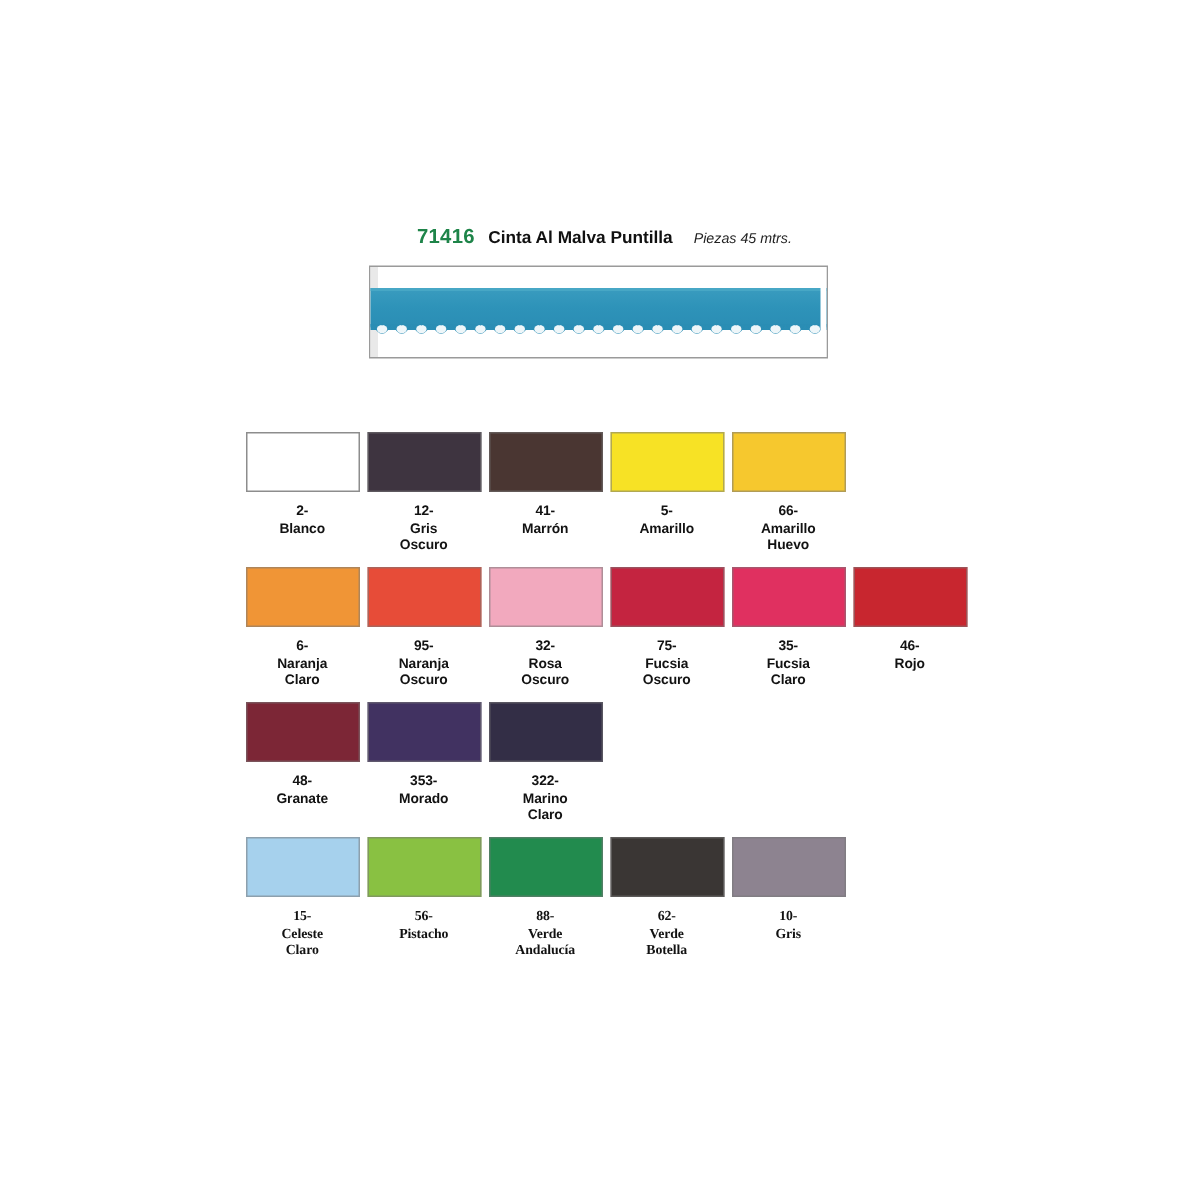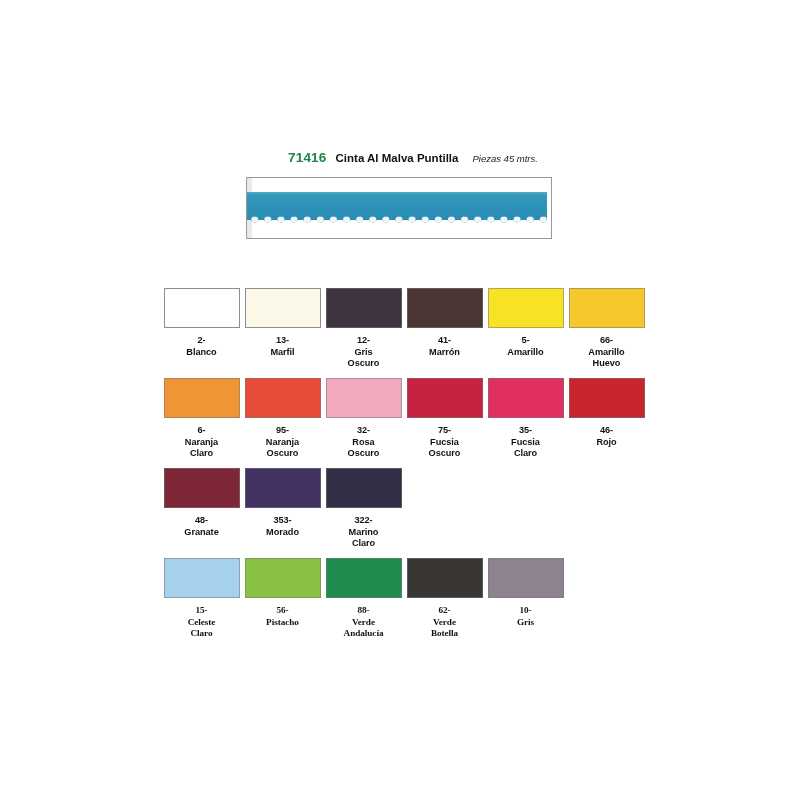--- a/index.html
+++ b/index.html
@@ -10,21 +10,21 @@
     font-family: "Liberation Sans", sans-serif;
     position: relative;
     overflow: hidden;
   }
 
   .page { position: absolute; left: 0; top: 0; width: 800px; height: 800px; }
 
   
   .header {
     position: absolute;
-    left: 288px; top: 150px;
+    left: 278px; top: 150px;
     display: flex;
     align-items: baseline;
     gap: 9px;
     white-space: nowrap;
   }
   .ref-number {
     color: #1e8449;
     font-size: 13.5px;
     font-weight: bold;
     letter-spacing: 0.2px;
@@ -230,24 +230,20 @@
     </div>
   </div>
 
   <div class="grid">
     <div class="row r1">
         <div class="cell">
           <div class="chip light-border" style="background: rgb(255, 255, 255);"></div>
           <div class="label">2-<br>Blanco</div>
         </div>
         <div class="cell">
-          <div class="chip light-border" style="background: rgb(251, 248, 232);"></div>
-          <div class="label">13-<br>Marfil</div>
-        </div>
-        <div class="cell">
           <div class="chip" style="background: rgb(62, 52, 64);"></div>
           <div class="label">12-<br>Gris<br>Oscuro</div>
         </div>
         <div class="cell">
           <div class="chip" style="background: rgb(74, 54, 50);"></div>
           <div class="label">41-<br>Marrón</div>
         </div>
         <div class="cell">
           <div class="chip" style="background: rgb(247, 226, 37);"></div>
           <div class="label">5-<br>Amarillo</div>

